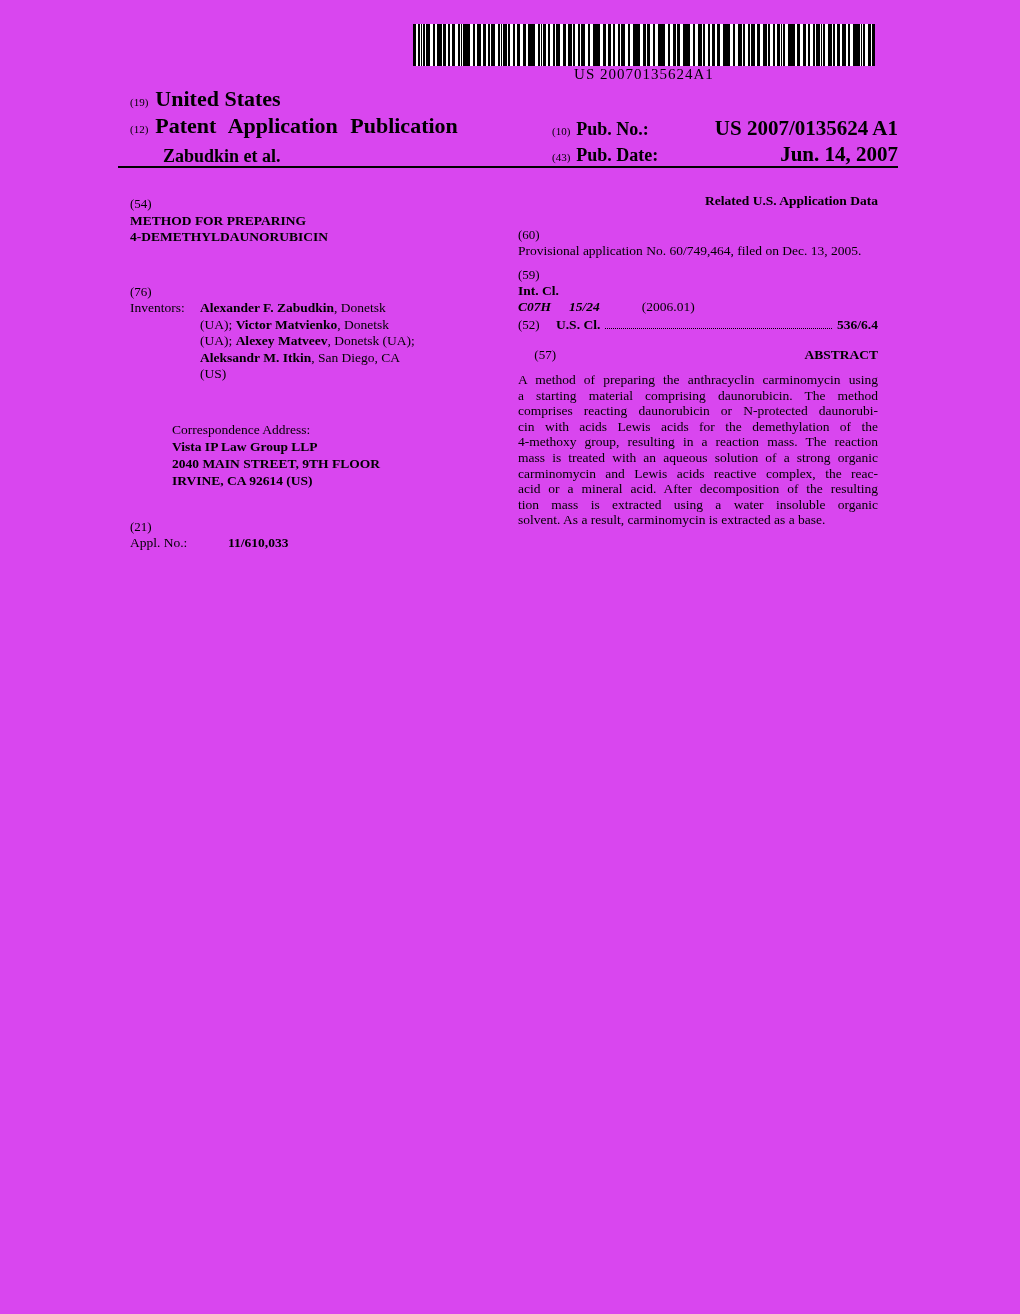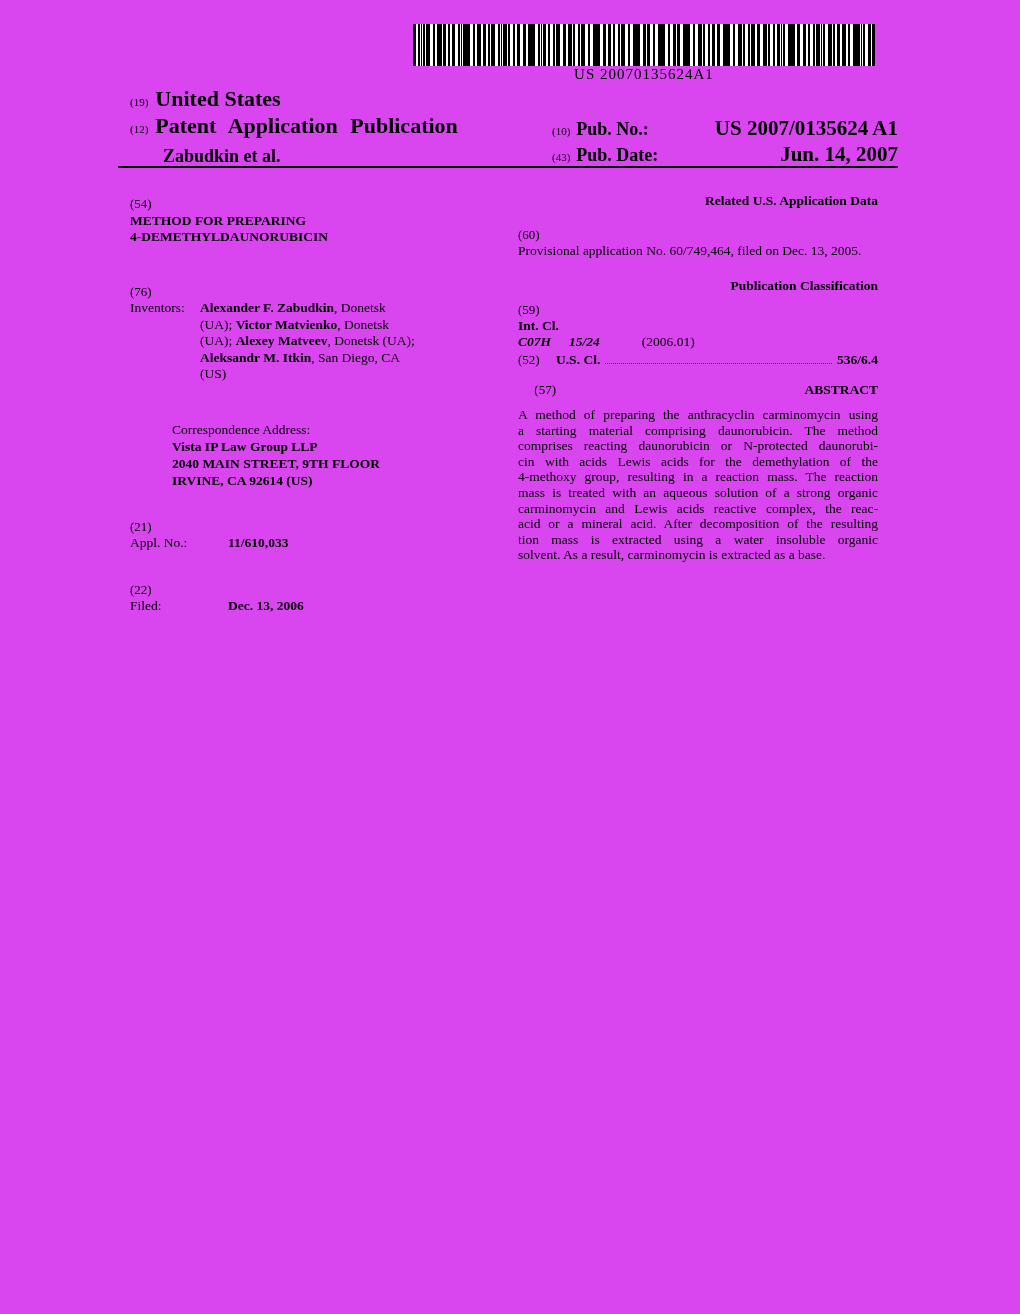--- a/index.html
+++ b/index.html
@@ -137,39 +137,32 @@
       <div class="b">IRVINE, CA 92614 (US)</div>
     </div>
 
     <div class="field appl">
       <span class="fcode">(21)</span>
       <div class="fbody">
         <span class="sublabel">Appl. No.:</span><span class="b">11/610,033</span>
       </div>
     </div>
 
-    <div class="field filed">
-      <span class="fcode">(22)</span>
-      <div class="fbody">
-        <span class="sublabel">Filed:</span><span class="b">Dec. 13, 2006</span>
-      </div>
-    </div>
 
   </div>
 
   <div class="right-col">
 
     <div class="rheading">Related U.S. Application Data</div>
 
     <div class="field prov">
       <span class="fcode">(60)</span>
       <div class="fbody ptext">Provisional application No. 60/749,464, filed on Dec. 13, 2005.</div>
     </div>
 
-    <div class="rheading pubclass">Publication Classification</div>
 
     <div class="field intcl">
       <span class="fcode">(59)</span>
       <div class="fbody">
         <div class="b">Int. Cl.</div>
         <div class="intcl-line2">
           <span class="bi">C07H</span><span class="gap1"></span><span class="bi">15/24</span><span class="gap2"></span><span>(2006.01)</span>
         </div>
       </div>
     </div>

